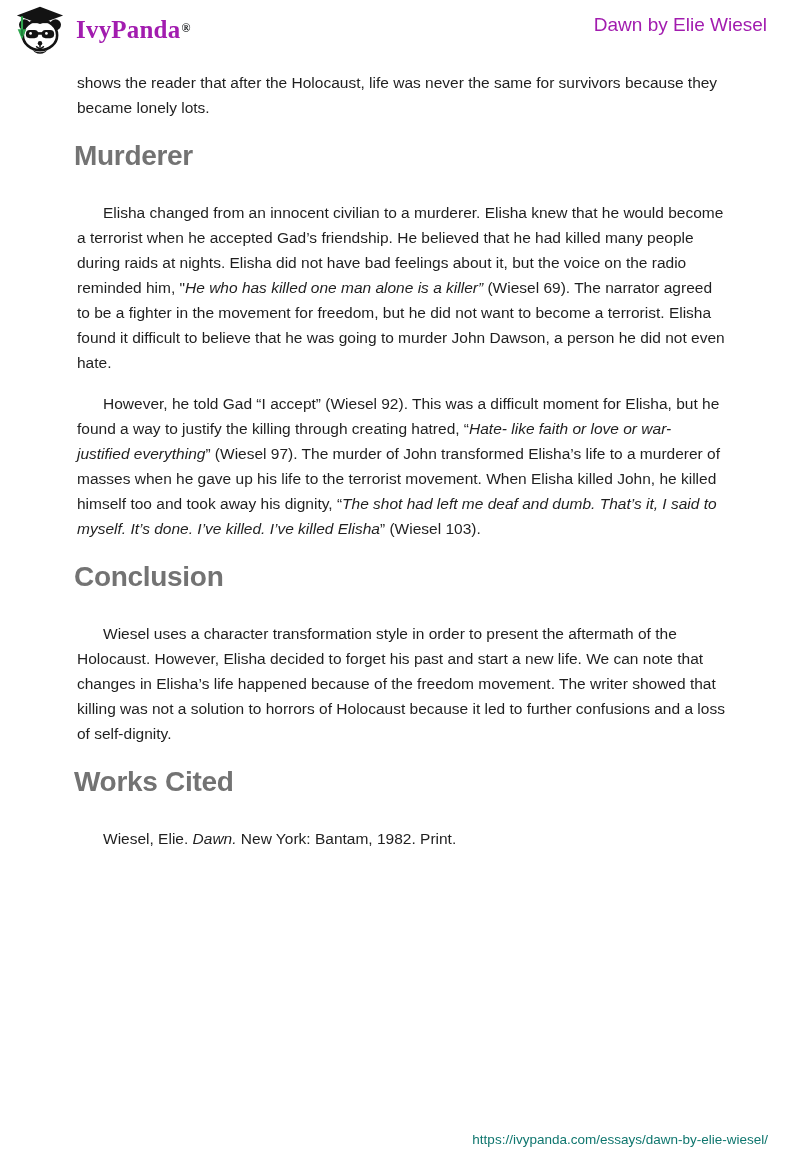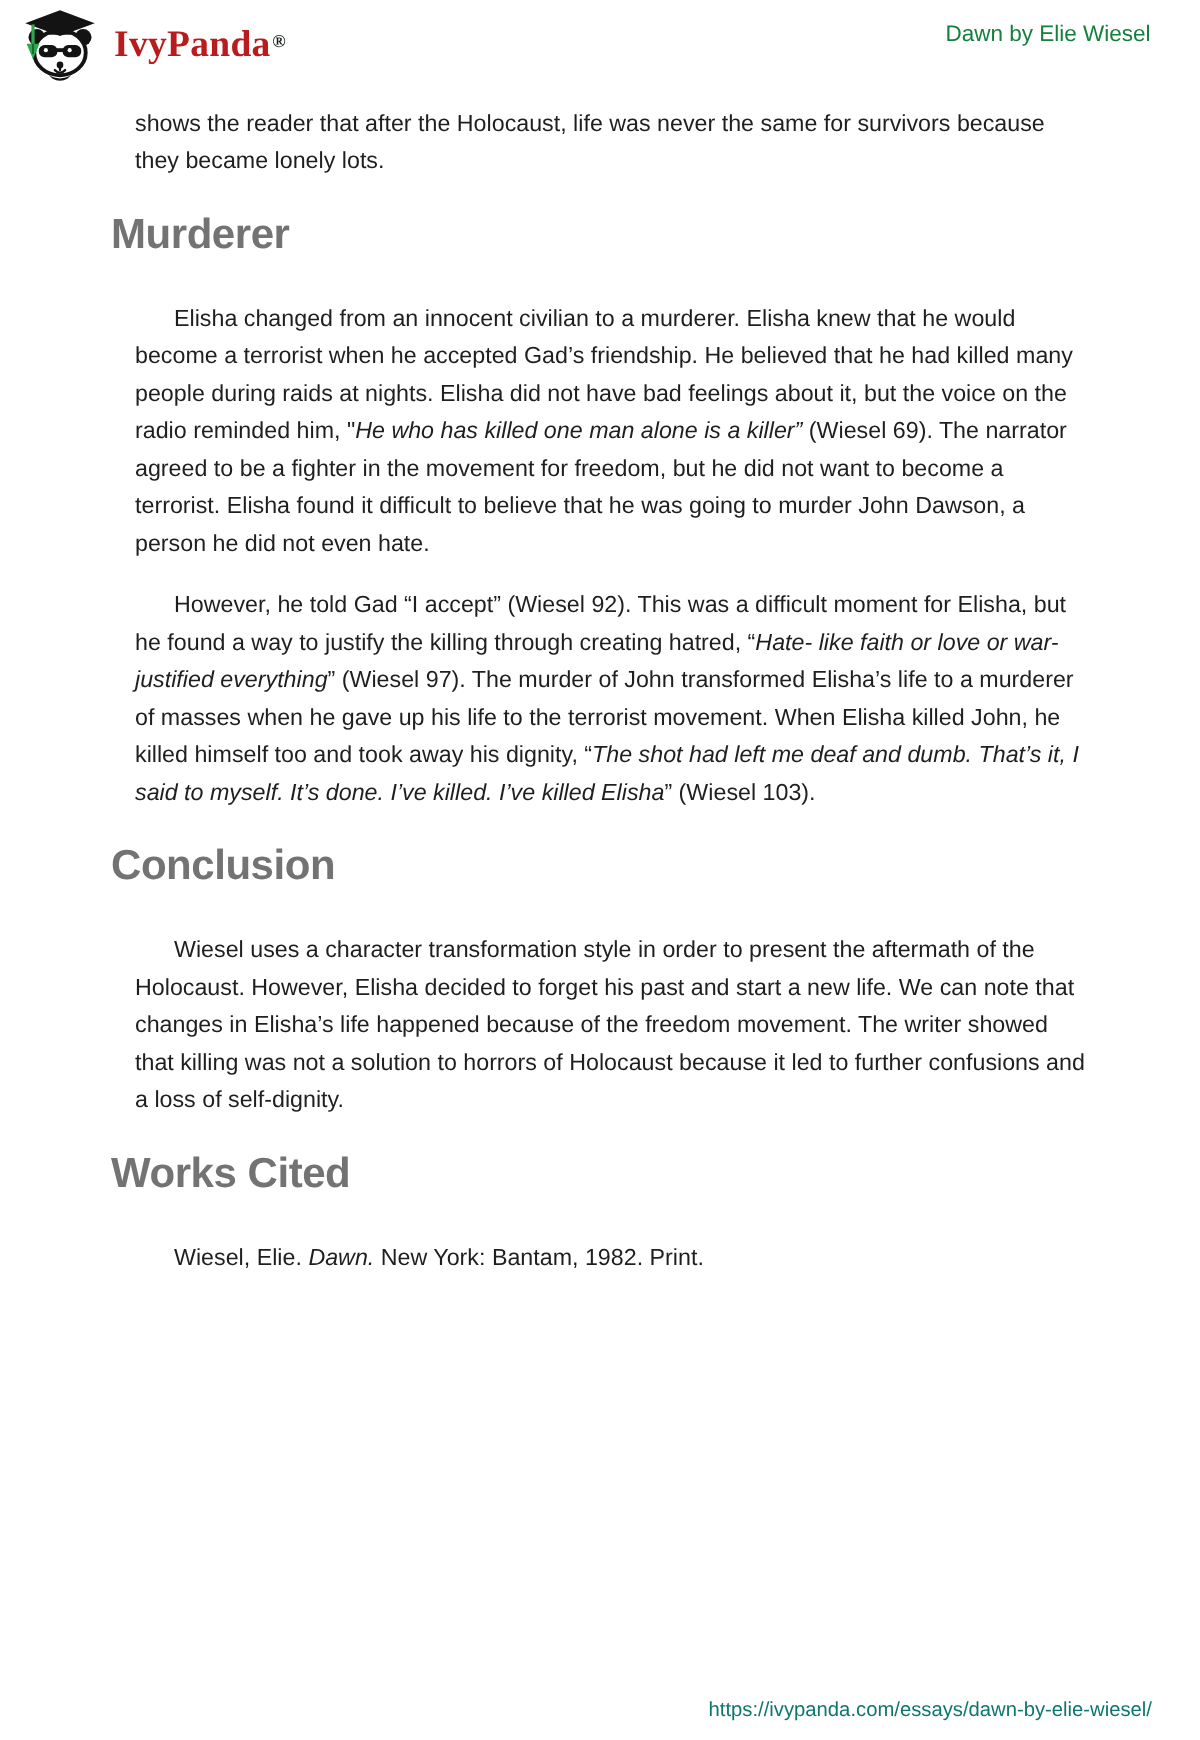--- a/index.html
+++ b/index.html
@@ -14,43 +14,43 @@
   }
 
   
   .page-header { position: absolute; top: 0; left: 0; right: 0; height: 64px; }
   .brand { position: absolute; top: 6px; left: 14px; display: flex; align-items: center; gap: 10px; }
   .brand-logo { display: block; }
   .brand-name {
     font-family: "Liberation Serif", serif;
     font-weight: 700;
     font-size: 25px;
-    color: #b91c1c;
+    color: #a21caf;
     letter-spacing: 0.2px;
   }
   .brand-reg {
     font-family: "Liberation Serif", serif;
     font-weight: 700;
     font-size: 12px;
     color: #15181b;
     vertical-align: super;
     margin-left: 1px;
   }
   .doc-title {
     position: absolute;
     top: 14px;
     right: 33px;
-    font-size: 15px;
-    color: #15803d;
+    font-size: 19px;
+    color: #a21caf;
   }
 
   
   .content { position: absolute; top: 70px; left: 74px; width: 652px; }
   .para {
-    margin: 0 0 16px 16px;
+    margin: 0 0 16px 3px;
     font-size: 15.5px;
     line-height: 25px;
     color: #1f1f1f;
     text-align: left;
   }
   .para.indent { text-indent: 26px; }
   .para em { font-style: italic; }
   h2.section-heading {
     margin: 20px 0 28px 0;
     font-size: 28px;

